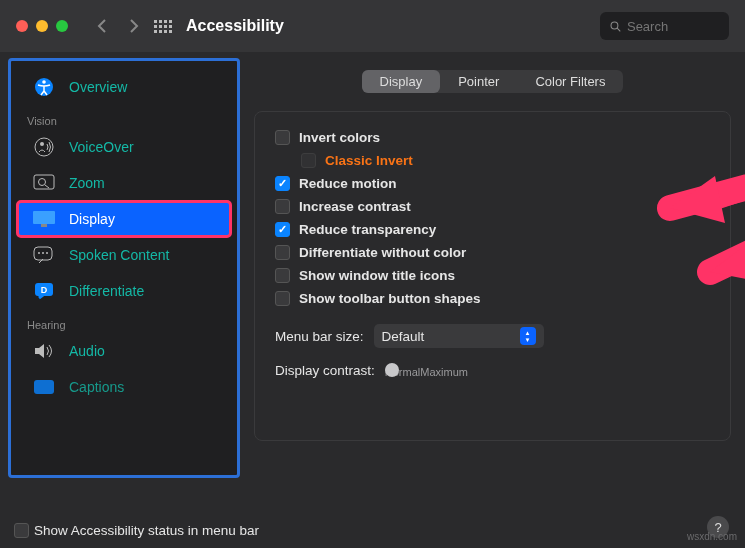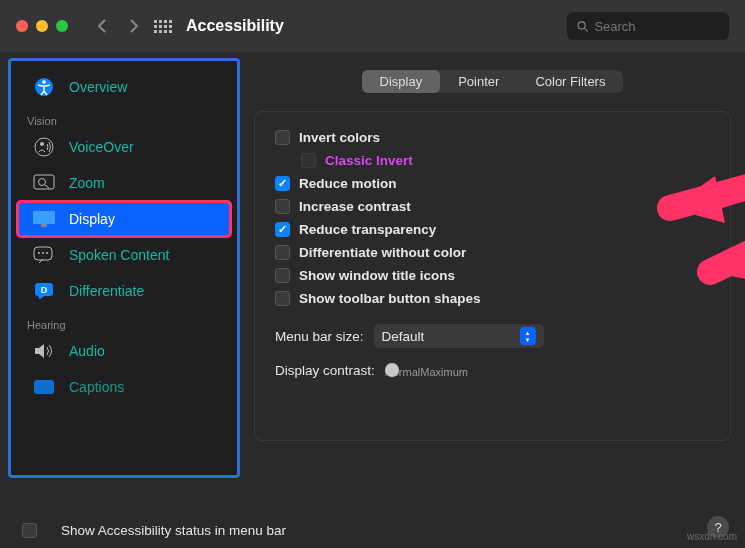--- a/index.html
+++ b/index.html
@@ -21,21 +21,21 @@
   .dot.yellow { background: #febc2e; }
   .dot.green { background: #28c840; }
   .navbtns { display: flex; gap: 4px; margin-left: 20px; }
   .navbtn { width: 28px; height: 24px; display:flex;align-items:center;justify-content:center; color:#888; }
   .grid-icon { display:grid; grid-template-columns:repeat(4,3px); grid-template-rows:repeat(3,3px); gap:2px; margin-left:6px;}
   .grid-icon span{background:#bbb;}
   .title { font-weight:600; font-size:16px; color:#fff; margin-left:14px;}
   .search {
     margin-left:auto; display:flex; align-items:center;
     background:#1f1f21; border-radius:6px; padding:4px 10px;
-    width:162px; height:28px; color:#8a8a8a;
+    width:129px; height:28px; color:#8a8a8a;
   }
   .search svg{margin-right:6px;}
   .search input{ background:transparent;border:none;outline:none;color:#ddd;font-size:13px;width:100%;}
   .content { display:flex; height: calc(100% - 52px); }
   .sidebar {
     width: 232px; background:#1f1f21;
     border:3px solid #2c6fd6; border-radius:4px;
     margin:6px 0 0 8px; padding:8px 0; height: 420px;
     overflow:hidden;
   }
@@ -58,39 +58,39 @@
     display:flex; justify-content:center; margin:6px auto 18px;
     background:#3a3a3c; border-radius:6px; width:fit-content; padding:0;
   }
   .tab{ padding:4px 18px; font-size:13px; color:#ddd; border-radius:6px;}
   .tab.active{ background:#636366; }
   .panel{
     background:#2a2a2c; border:1px solid #3a3a3c; border-radius:8px;
     padding:14px 20px 20px; min-height:330px;
   }
   .chk-row{ display:flex; align-items:center; gap:9px; padding:4px 0; font-size:13.5px;font-weight:bold;}
-  .chk-row.indent{ padding-left:26px; color:#d946ef;}
+  .chk-row.indent{ padding-left:26px; color:#f97316;}
   .chk{ width:15px;height:15px;border-radius:3px;background:#3a3a3c;border:1px solid #555;display:flex;align-items:center;justify-content:center;}
   .chk.on{ background:#0a84ff; border-color:#0a84ff;}
   .chk.on::after{content:"✓"; color:#fff; font-size:11px; font-weight:bold;}
   .chk.disabled{opacity:0.45;}
   .form-row{display:flex;align-items:center;gap:10px;margin-top:14px;font-size:13.5px;}
   .select{
     background:#3a3a3c;border-radius:5px;padding:3px 8px;display:flex;align-items:center;
     width:170px;justify-content:space-between;
   }
   .select .arrows{ background:#0a63ff;border-radius:4px;width:16px;height:18px;display:flex;flex-direction:column;align-items:center;justify-content:center;color:#fff;font-size:7px;line-height:7px;}
   .slider-wrap{flex:1;display:flex;}
   .slider-track{position:relative;height:4px;background:#555;border-radius:2px;margin:6px 0 2px;}
   .slider-ticks{position:absolute;inset:0;display:flex;justify-content:space-between;}
   .slider-ticks span{width:1px;height:8px;background:#555;top:-2px;position:relative;}
   .slider-thumb{position:absolute;left:0;top:-5px;width:14px;height:14px;border-radius:50%;background:#c8c8ca;}
   .slider-labels{display:flex;justify-content:space-between;font-size:11px;color:#9a9a9c;margin-top:4px;}
   .footer{
-    position:absolute; left:22px; bottom:10px; display:flex; align-items:center; gap:24px; font-size:13.5px;
+    position:absolute; left:14px; bottom:10px; display:flex; align-items:center; gap:5px; font-size:13.5px;
   }
   .help{
     position:absolute; right:16px; bottom:10px;
     width:22px;height:22px;border-radius:50%;background:#4a4a4c;
     display:flex;align-items:center;justify-content:center;color:#ddd;font-size:13px;
   }
   .arrow{position:absolute;pointer-events:none;}
   .watermark{position:absolute;bottom:6px;right:8px;font-size:10px;color:#6a6a6c;}
 </style>
 </head>

